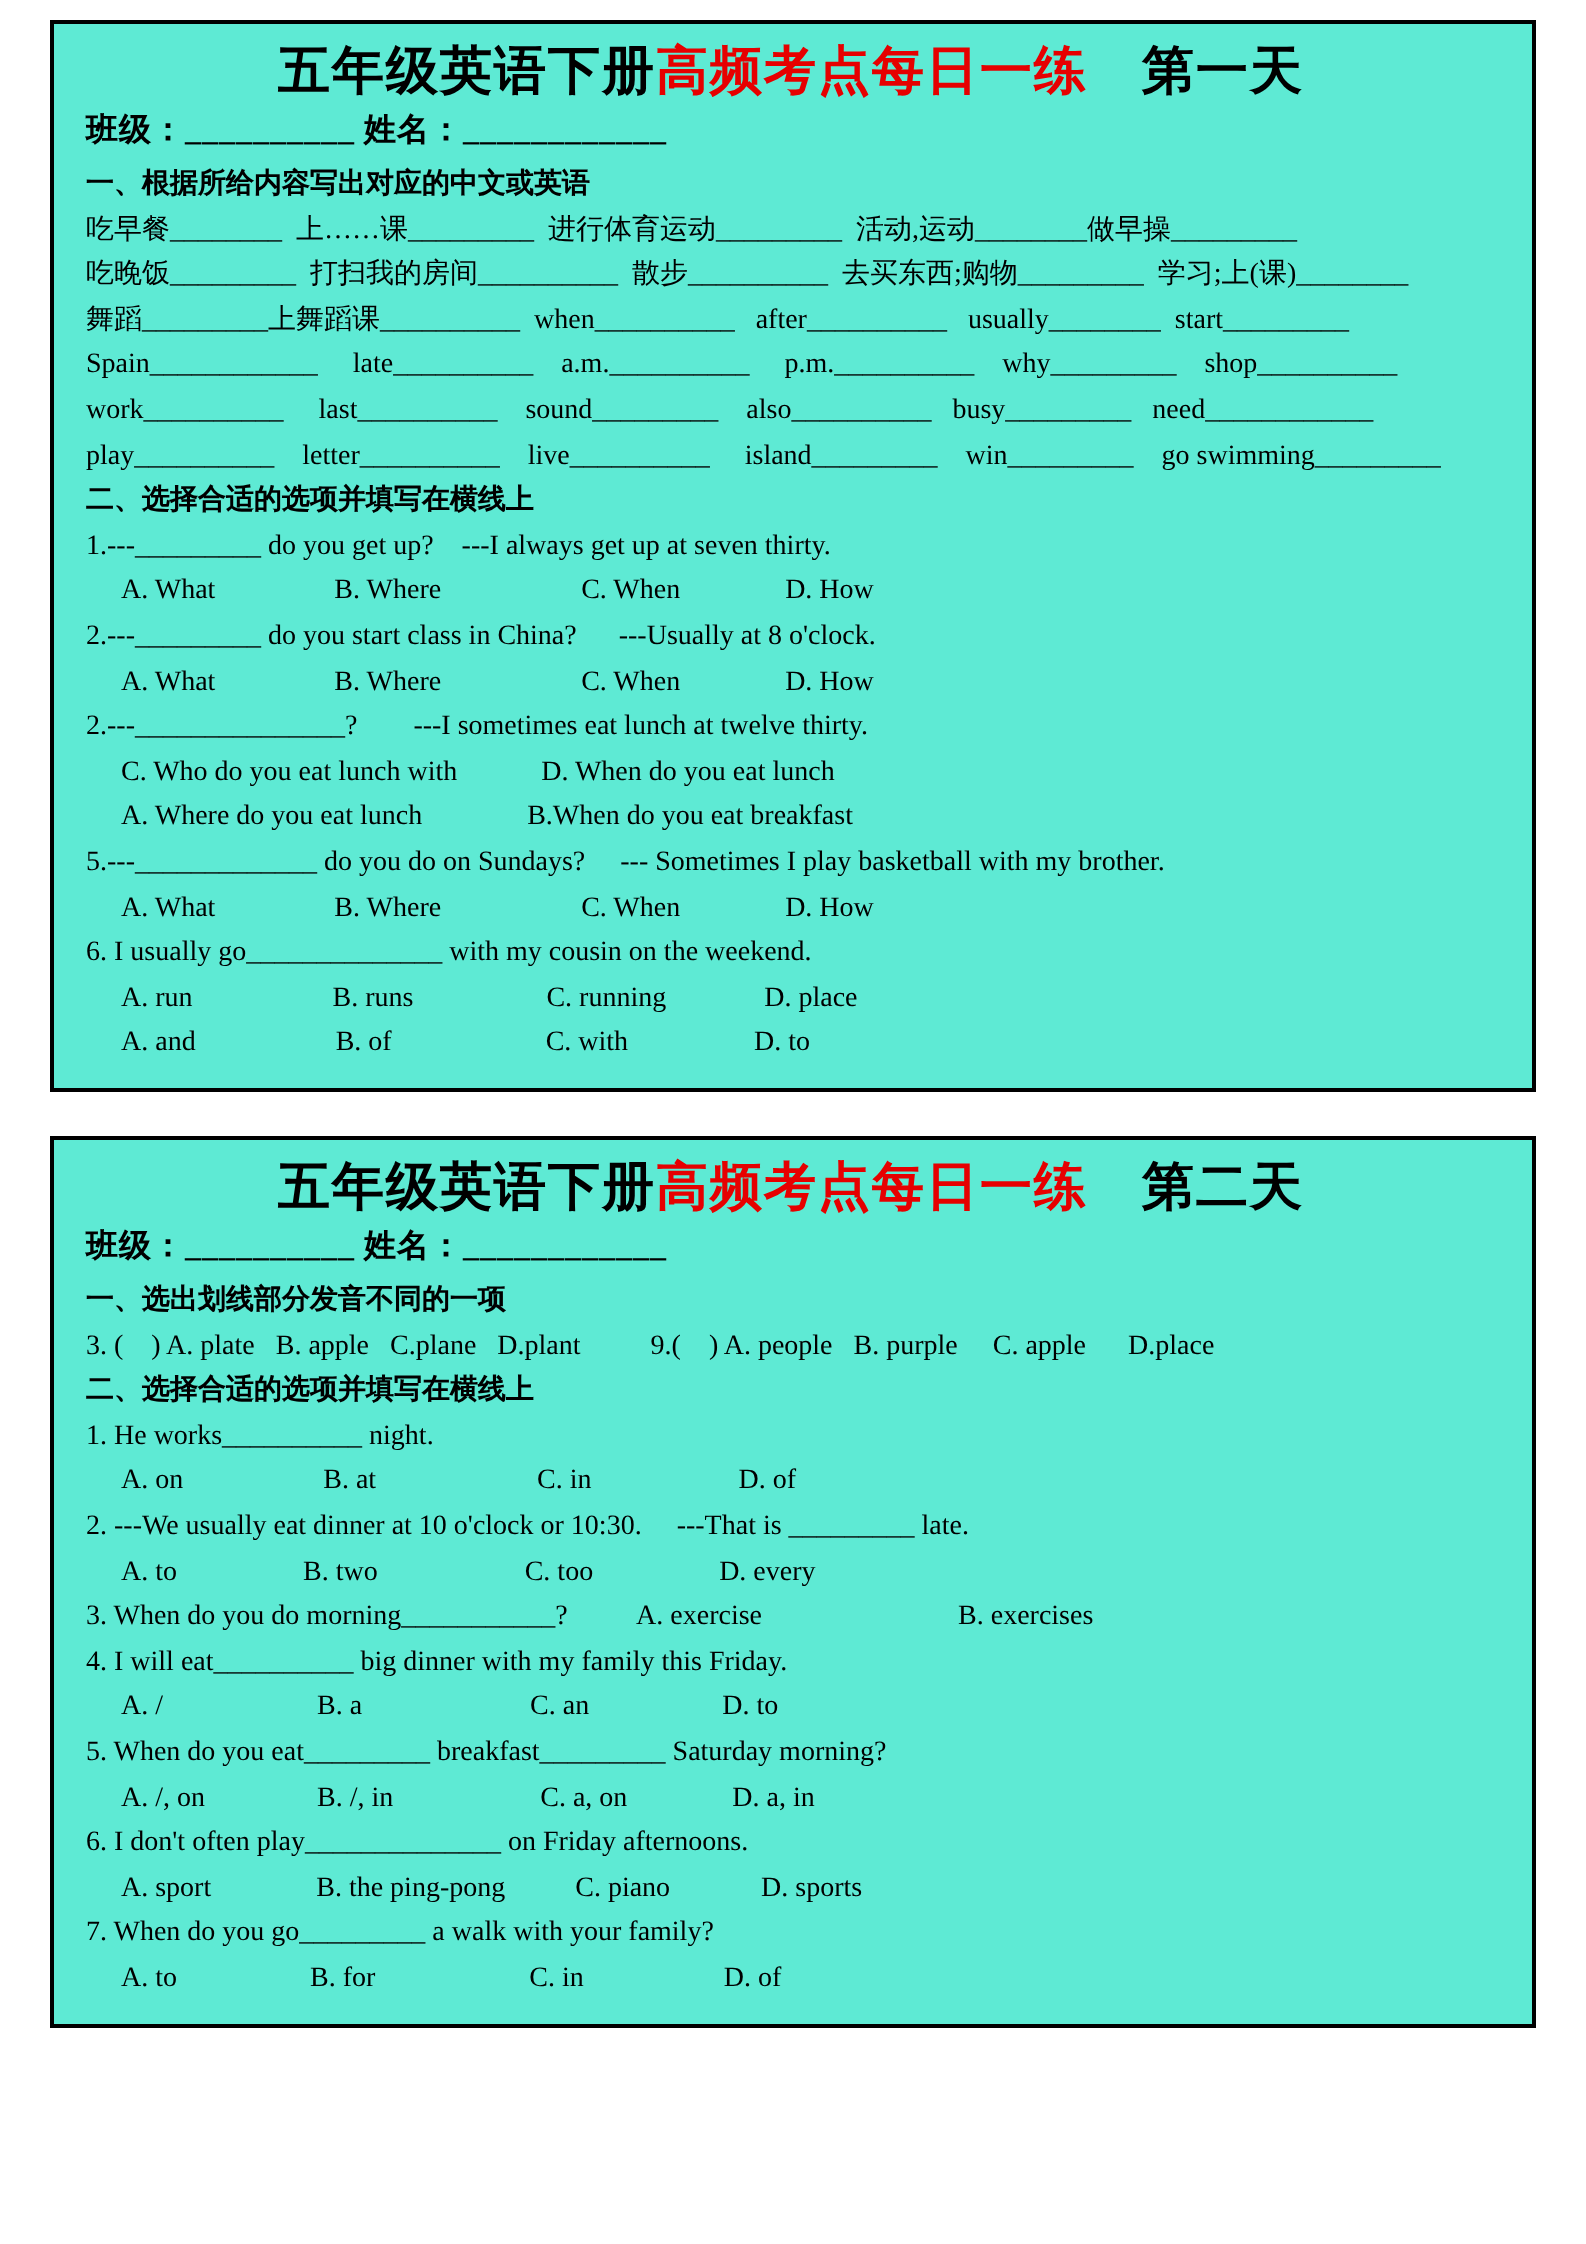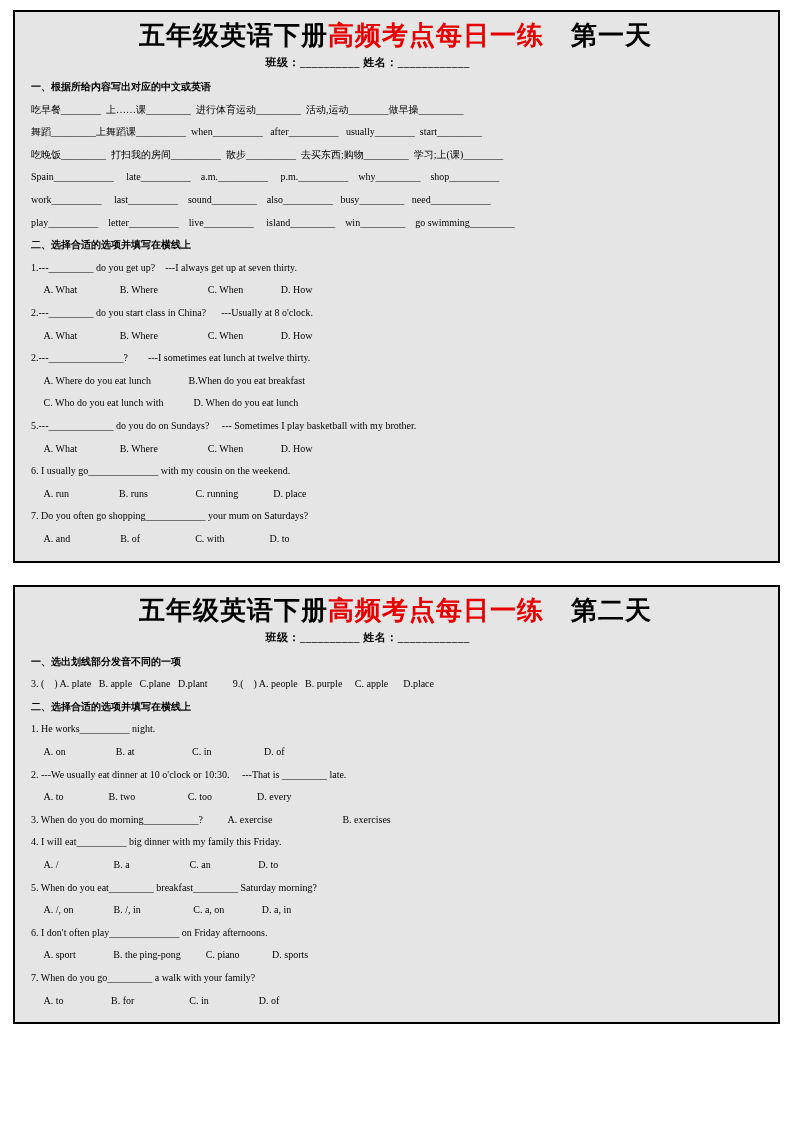--- a/index.html
+++ b/index.html
@@ -6,75 +6,74 @@
   html, body { background: #ffffff; }
   body {
     width: 793px;
     min-height: 1122px;
     font-family: "Liberation Serif", "DejaVu Serif", serif;
     color: #000;
     padding: 10px 0 12px;
   }
   .page {
     border: 2px solid var(--border, #000);
-    margin: 0 13px;
+    margin: 0 25px;
     padding: 6px 18px 10px 16px;
-    background: #e5e5e5;
+    background: #5eead4;
   }
   .page + .page { margin-top: 22px; }
   .page-title {
     text-align: center;
     font-size: 26px;
     font-weight: bold;
     line-height: 1.35;
     letter-spacing: 1px;
   }
   .title-red { color: var(--accent, #e60000); }
   .header-right {
-    text-align: center;
-    font-size: 11px;
+    text-align: left;
+    font-size: 16px;
     font-weight: bold;
     padding: 2px 56px 6px 0;
     letter-spacing: 0.5px;
   }
   .lines { width: 100%; }
   .line {
     white-space: pre-wrap;
-    font-size: 10px;
+    font-size: 14px;
     line-height: 22.6px;
   }
   .line.bold { font-weight: bold; }
 </style>
 </head>
 <body>
 
 <div class="page">
   <div class="page-title"><span>五年级英语下册</span><span class="title-red">高频考点每日一练</span><span>　第一天</span></div>
   <div class="header-right">班级：__________ 姓名：____________</div>
   <div class="lines">
       <div class="line bold">一、根据所给内容写出对应的中文或英语</div>
       <div class="line">吃早餐________  上……课_________  进行体育运动_________  活动,运动________做早操_________</div>
+      <div class="line">吃晚饭_________  打扫我的房间__________  散步__________  去买东西;购物_________  学习;上(课)________</div>
       <div class="line">舞蹈_________上舞蹈课__________  when__________   after__________   usually________  start_________</div>
-      <div class="line">吃晚饭_________  打扫我的房间__________  散步__________  去买东西;购物_________  学习;上(课)________</div>
       <div class="line">Spain____________     late__________    a.m.__________     p.m.__________    why_________    shop__________</div>
       <div class="line">work__________     last__________    sound_________    also__________   busy_________   need____________</div>
       <div class="line">play__________    letter__________    live__________     island_________    win_________    go swimming_________</div>
       <div class="line bold">二、选择合适的选项并填写在横线上</div>
       <div class="line">1.---_________ do you get up?    ---I always get up at seven thirty.</div>
       <div class="line">     A. What                 B. Where                    C. When               D. How</div>
       <div class="line">2.---_________ do you start class in China?      ---Usually at 8 o'clock.</div>
       <div class="line">     A. What                 B. Where                    C. When               D. How</div>
       <div class="line">2.---_______________?        ---I sometimes eat lunch at twelve thirty.</div>
+      <div class="line">     C. Who do you eat lunch with            D. When do you eat lunch</div>
       <div class="line">     A. Where do you eat lunch               B.When do you eat breakfast</div>
-      <div class="line">     C. Who do you eat lunch with            D. When do you eat lunch</div>
       <div class="line">5.---_____________ do you do on Sundays?     --- Sometimes I play basketball with my brother.</div>
       <div class="line">     A. What                 B. Where                    C. When               D. How</div>
       <div class="line">6. I usually go______________ with my cousin on the weekend.</div>
       <div class="line">     A. run                    B. runs                   C. running              D. place</div>
-      <div class="line">7. Do you often go shopping____________ your mum on Saturdays?</div>
       <div class="line">     A. and                    B. of                      C. with                  D. to</div>
     </div>
 </div>
 
 <div class="page">
   <div class="page-title"><span>五年级英语下册</span><span class="title-red">高频考点每日一练</span><span>　第二天</span></div>
   <div class="header-right">班级：__________ 姓名：____________</div>
   <div class="lines">
       <div class="line bold">一、选出划线部分发音不同的一项</div>
       <div class="line">3. (　) A. plate   B. apple   C.plane   D.plant          9.(　) A. people   B. purple     C. apple      D.place</div>

